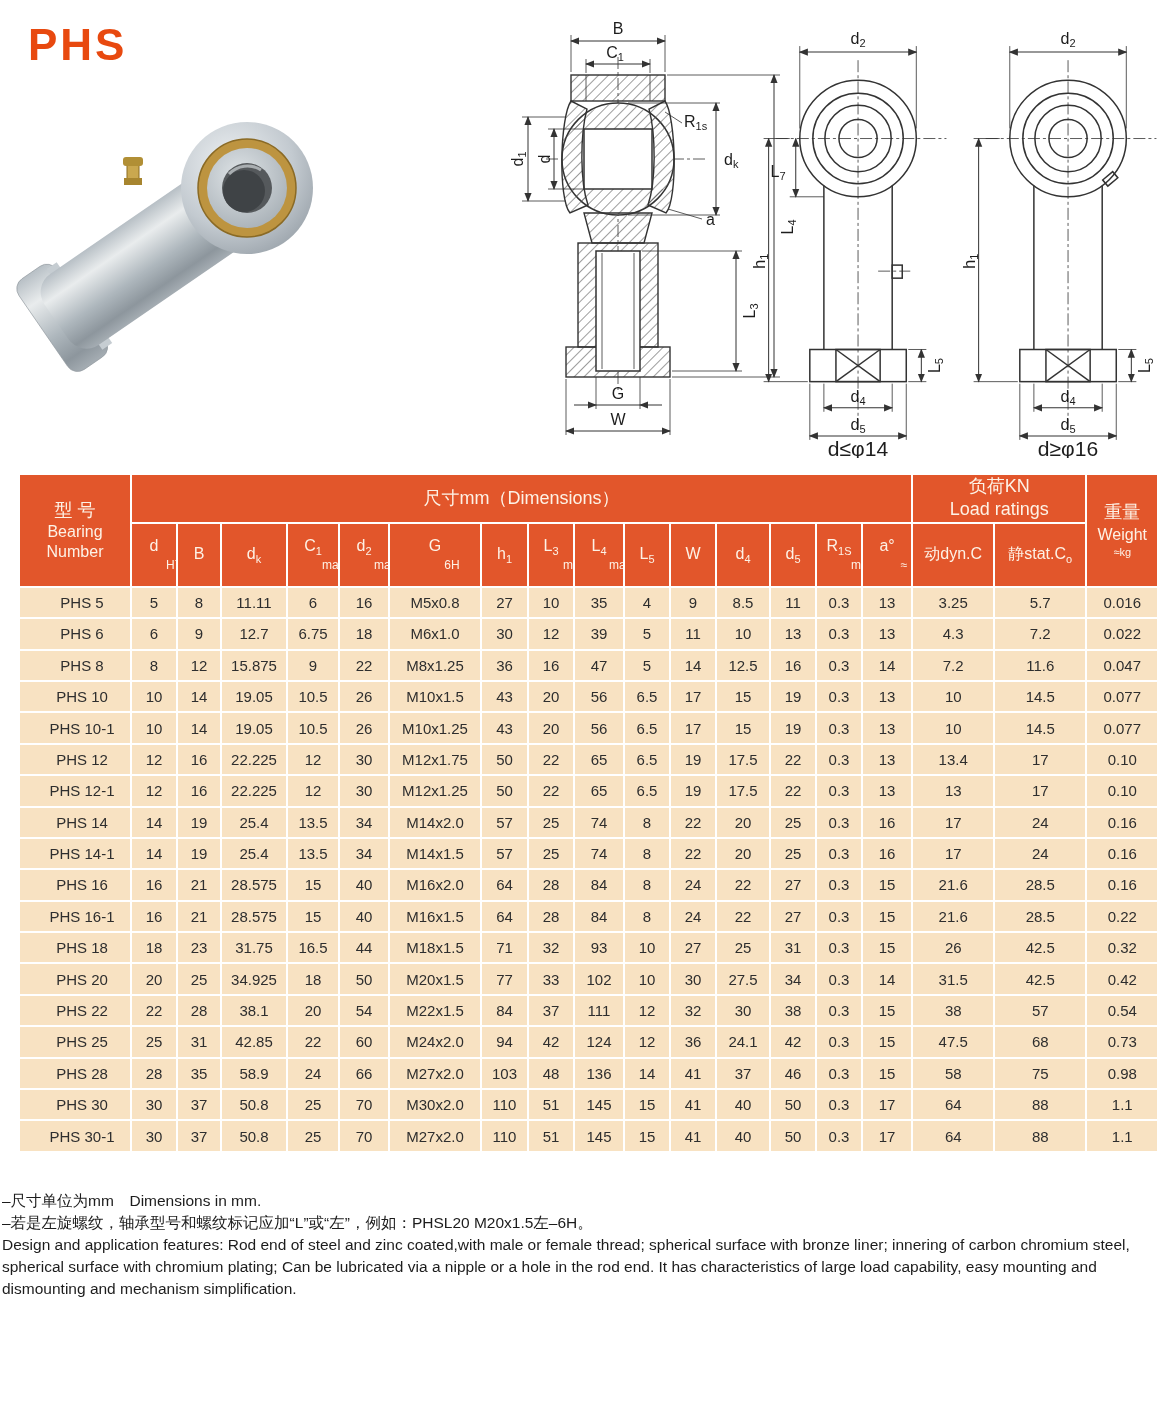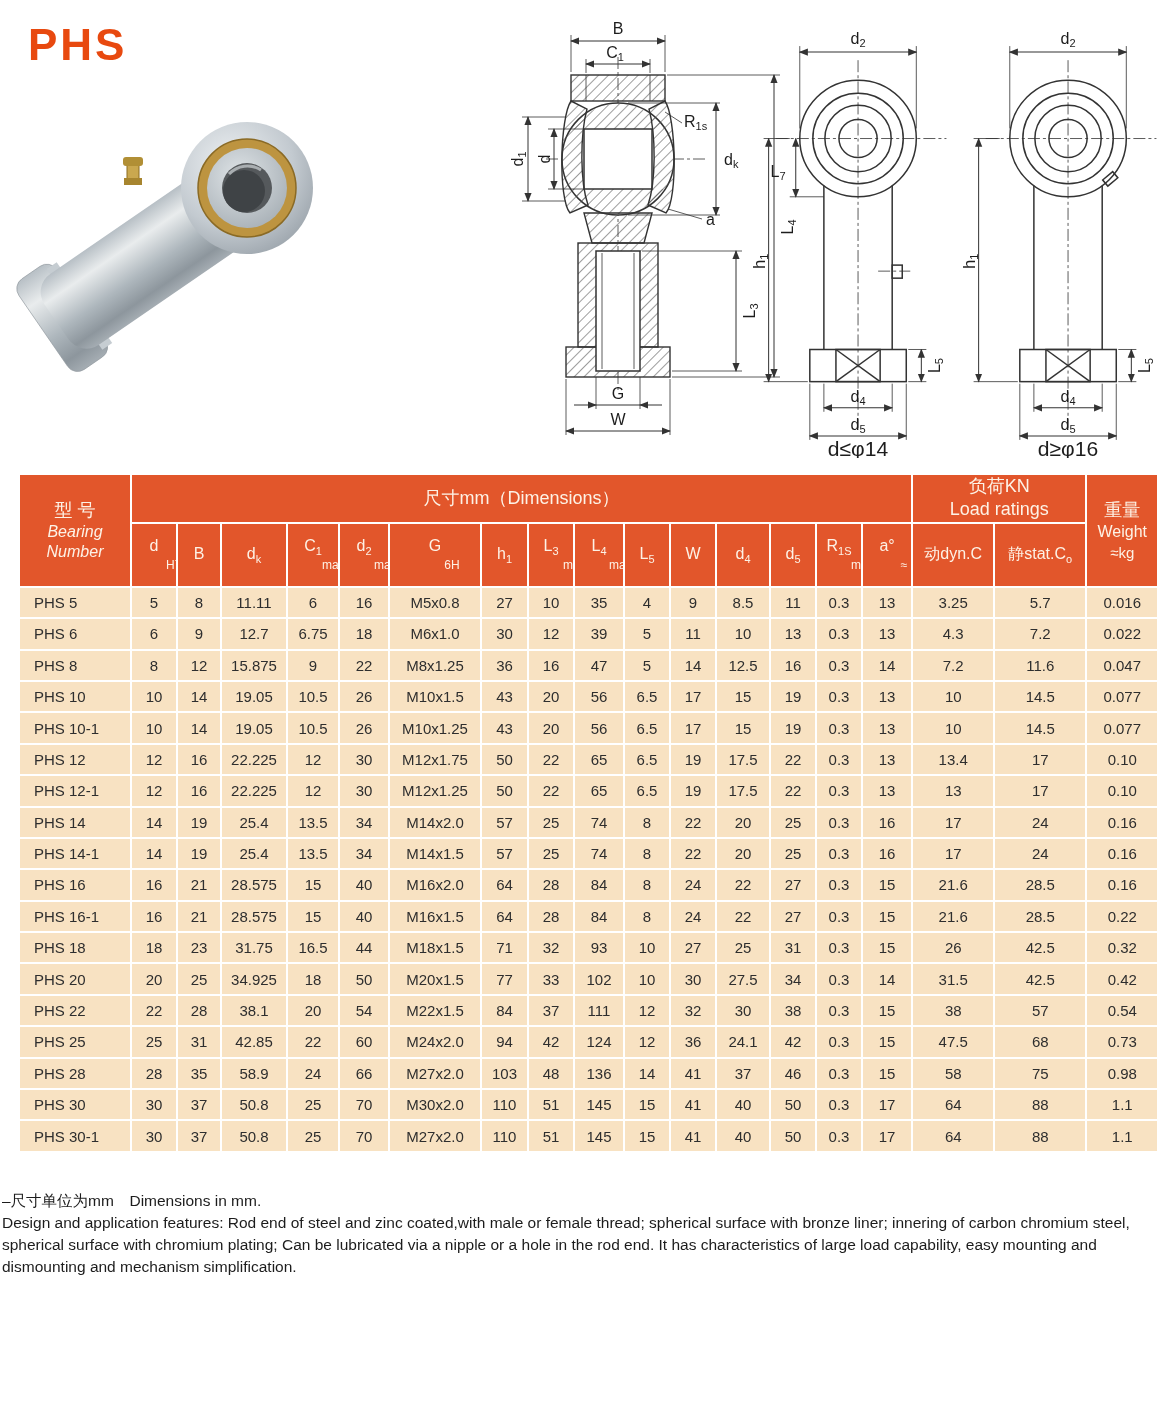--- a/index.html
+++ b/index.html
@@ -24,28 +24,28 @@
   .dlab{font-size:16px;}
   .dsub{font-size:11px;}
   .cap{font-size:21px;}
 
   .spec-table{position:absolute;left:18px;top:473px;border-collapse:collapse;table-layout:fixed;width:1124px;}
   .spec-table th,.spec-table td{border:2px solid #fff;overflow:hidden;padding:0;}
   .spec-table thead th{background:#e2562b;color:#fdf2e6;font-weight:normal;vertical-align:middle;text-align:center;}
   .hrow1 th{height:46px;font-size:18px;}
   .hrow2 th{height:62px;}
   .th-model{font-size:17px;line-height:1.25;}
-  .th-model .en{font-size:16px;display:block;font-style:italic;}
+  .th-model .en{font-size:16px;display:block;}
   .th-group{font-size:17px;line-height:1.3;}
   .sym{font-size:16px;display:block;line-height:1.1;}
   .sym sub{font-size:11px;}
   .note{font-size:12px;display:block;line-height:1.2;margin-top:1px;margin-left:34px;}
   .note:empty{display:none;}
   .spec-table tbody td{background:#f8e2c2;color:#2e2e2e;text-align:center;font-size:15px;height:29.4px;}
-  .spec-table tbody td.model{text-align:left;padding-left:14px;font-size:15px;}
+  .spec-table tbody td.model{text-align:center;padding-left:14px;font-size:15px;}
 
   .notes{position:absolute;left:2px;top:1190px;width:1130px;font-size:15.5px;line-height:1.42;color:#1c1c1c;}
   .note-line{margin:0;}
   .note-red{color:#e54a18;}
 </style>
 </head>
 <body>
 
 <div class="page">
 
@@ -304,21 +304,21 @@
           <span class="en">Bearing Number</span>
         </th>
         <th colspan="15" class="th-group">尺寸mm（Dimensions）</th>
         <th colspan="2" class="th-group">
           <span style="display:block">负荷KN</span>
           <span style="display:block">Load ratings</span>
         </th>
         <th rowspan="2" class="th-group">
           <span style="display:block">重量</span>
           <span style="display:block;font-size:16px">Weight</span>
-          <span style="display:block;font-size:15px">≈kg</span>
+          <span style="display:block;font-size:11px">≈kg</span>
         </th>
       </tr>
       <tr class="hrow2" id="subheader-row">
           <th>
       <span class="sym"><span>d</span><sub></sub></span>
       <span class="note">H7</span>
     </th>
           <th>
       <span class="sym"><span>B</span><sub></sub></span>
 
@@ -762,16 +762,17 @@
       <td>17</td>
           <td>64</td>
       <td>88</td>
           <td>1.1</td>
     </tr>
       </tbody>
   </table>
 
   <div class="notes">
     <p class="note-line"><span>–尺寸单位为mm　Dimensions in mm.</span><span class="note-red"></span></p>
+    <p class="note-line"><span>–若是左旋螺纹，轴承型号和螺纹标记应加“L”或“左”，例如：PHSL20 M20x1.5左–6H。</span><span class="note-red"></span></p>
     <p class="note-line"><span>Design and application features: Rod end of steel and zinc coated,with male or female thread; spherical surface with bronze liner; innering of carbon chromium steel, spherical surface with chromium plating; Can be lubricated via a nipple or a hole in the rod end. It has characteristics of large load capability, easy mounting and dismounting and mechanism simplification.</span><span class="note-red"></span></p>
   </div>
 
 </div>
 
 </body></html>

